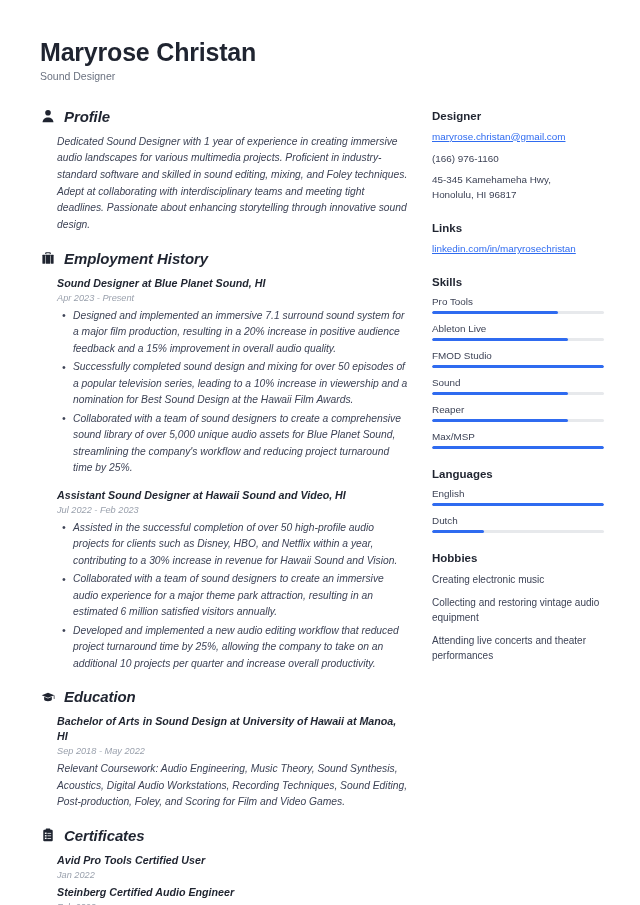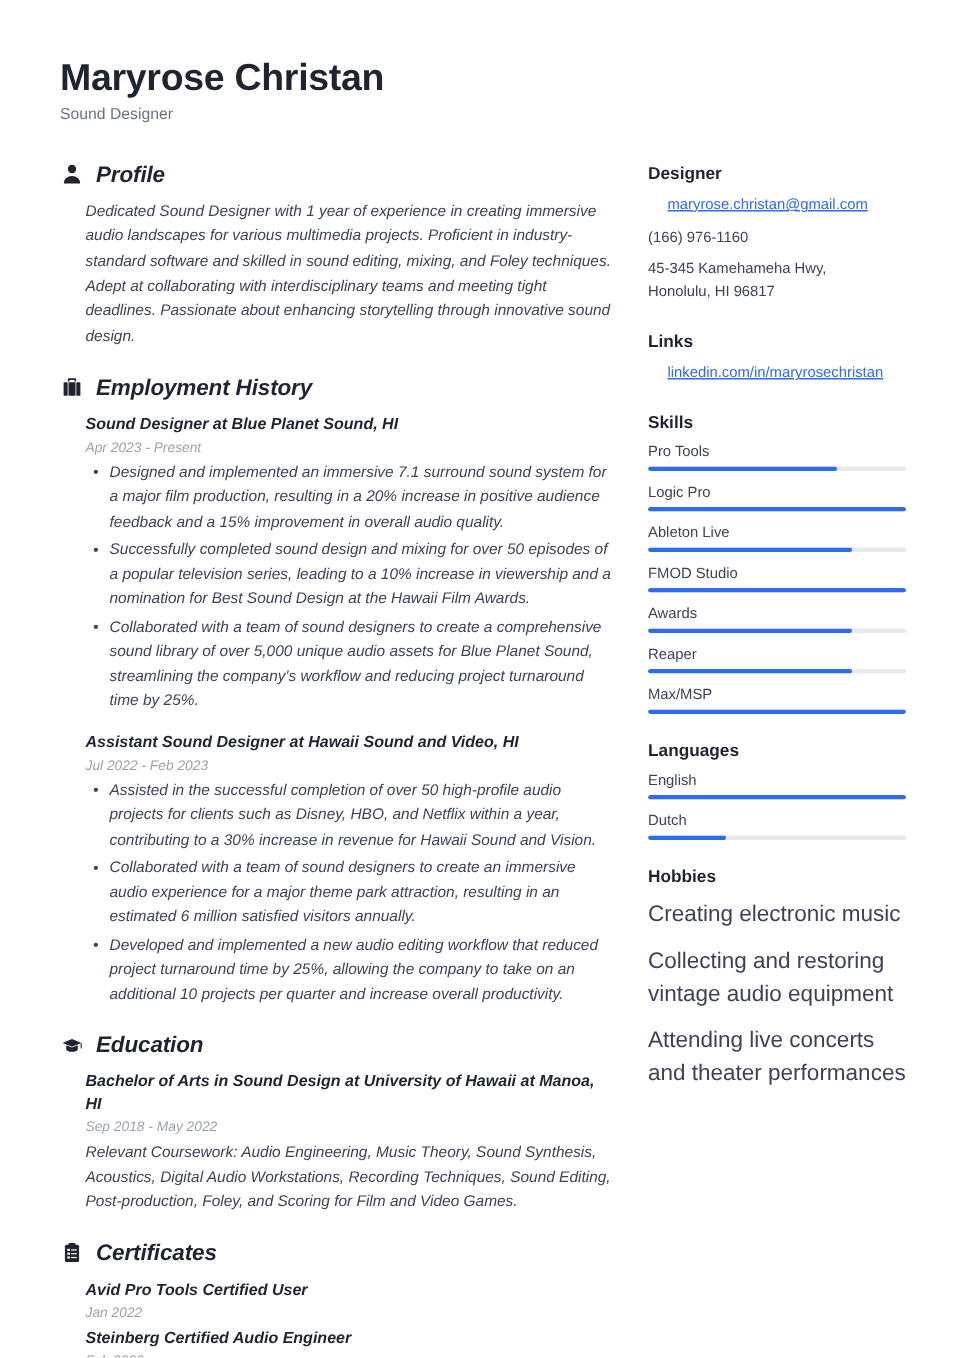--- a/index.html
+++ b/index.html
@@ -146,21 +146,20 @@
   .side-text:last-child { margin-bottom: 0; }
   .side-link {
     font-size: 9.9px;
     line-height: 1.5;
     color: #2f6bf0;
     text-decoration: underline;
     display: block;
     margin-bottom: 7px;
     word-break: break-word;
     cursor: pointer;
-    margin-left: 13px;
   }
   .bar-item { margin-bottom: 9px; }
   .bar-item:last-child { margin-bottom: 0; }
   .bar-label {
     font-size: 9.9px;
     color: #3d4356;
     margin: 0 0 4px 0;
   }
   .bar-track {
     width: 100%;
@@ -168,21 +167,21 @@
     background: #e7e9ec;
     border-radius: 2px;
     overflow: hidden;
   }
   .bar-fill {
     height: 3px;
     background: #2f6bf0;
     border-radius: 2px;
   }
   .hobby-item {
-    font-size: 15px;
+    font-size: 10px;
     line-height: 1.5;
     color: #3d4356;
     margin: 0 0 8px 0;
   }
   .hobby-item:last-child { margin-bottom: 0; }
 </style>
 </head>
 <body>
 
 <div class="page">
@@ -316,39 +315,33 @@
       <div class="side-section">
         <div class="side-title">Skills</div>
 
         <div class="bar-item">
           <div class="bar-label">Pro Tools</div>
           <div class="bar-track">
             <div class="bar-fill" style="width: 73%; background: rgb(47, 107, 240);"></div>
           </div>
         </div>
         <div class="bar-item">
-          <div class="bar-label">Logic Pro</div>
+          <div class="bar-label">Ableton Live</div>
+          <div class="bar-track">
+            <div class="bar-fill" style="width: 79%; background: rgb(47, 107, 240);"></div>
+          </div>
+        </div>
+        <div class="bar-item">
+          <div class="bar-label">FMOD Studio</div>
           <div class="bar-track">
             <div class="bar-fill" style="width: 100%; background: rgb(47, 107, 240);"></div>
           </div>
         </div>
         <div class="bar-item">
-          <div class="bar-label">Ableton Live</div>
-          <div class="bar-track">
-            <div class="bar-fill" style="width: 79%; background: rgb(47, 107, 240);"></div>
-          </div>
-        </div>
-        <div class="bar-item">
-          <div class="bar-label">FMOD Studio</div>
-          <div class="bar-track">
-            <div class="bar-fill" style="width: 100%; background: rgb(47, 107, 240);"></div>
-          </div>
-        </div>
-        <div class="bar-item">
-          <div class="bar-label">Awards</div>
+          <div class="bar-label">Sound</div>
           <div class="bar-track">
             <div class="bar-fill" style="width: 79%; background: rgb(47, 107, 240);"></div>
           </div>
         </div>
         <div class="bar-item">
           <div class="bar-label">Reaper</div>
           <div class="bar-track">
             <div class="bar-fill" style="width: 79%; background: rgb(47, 107, 240);"></div>
           </div>
         </div>

